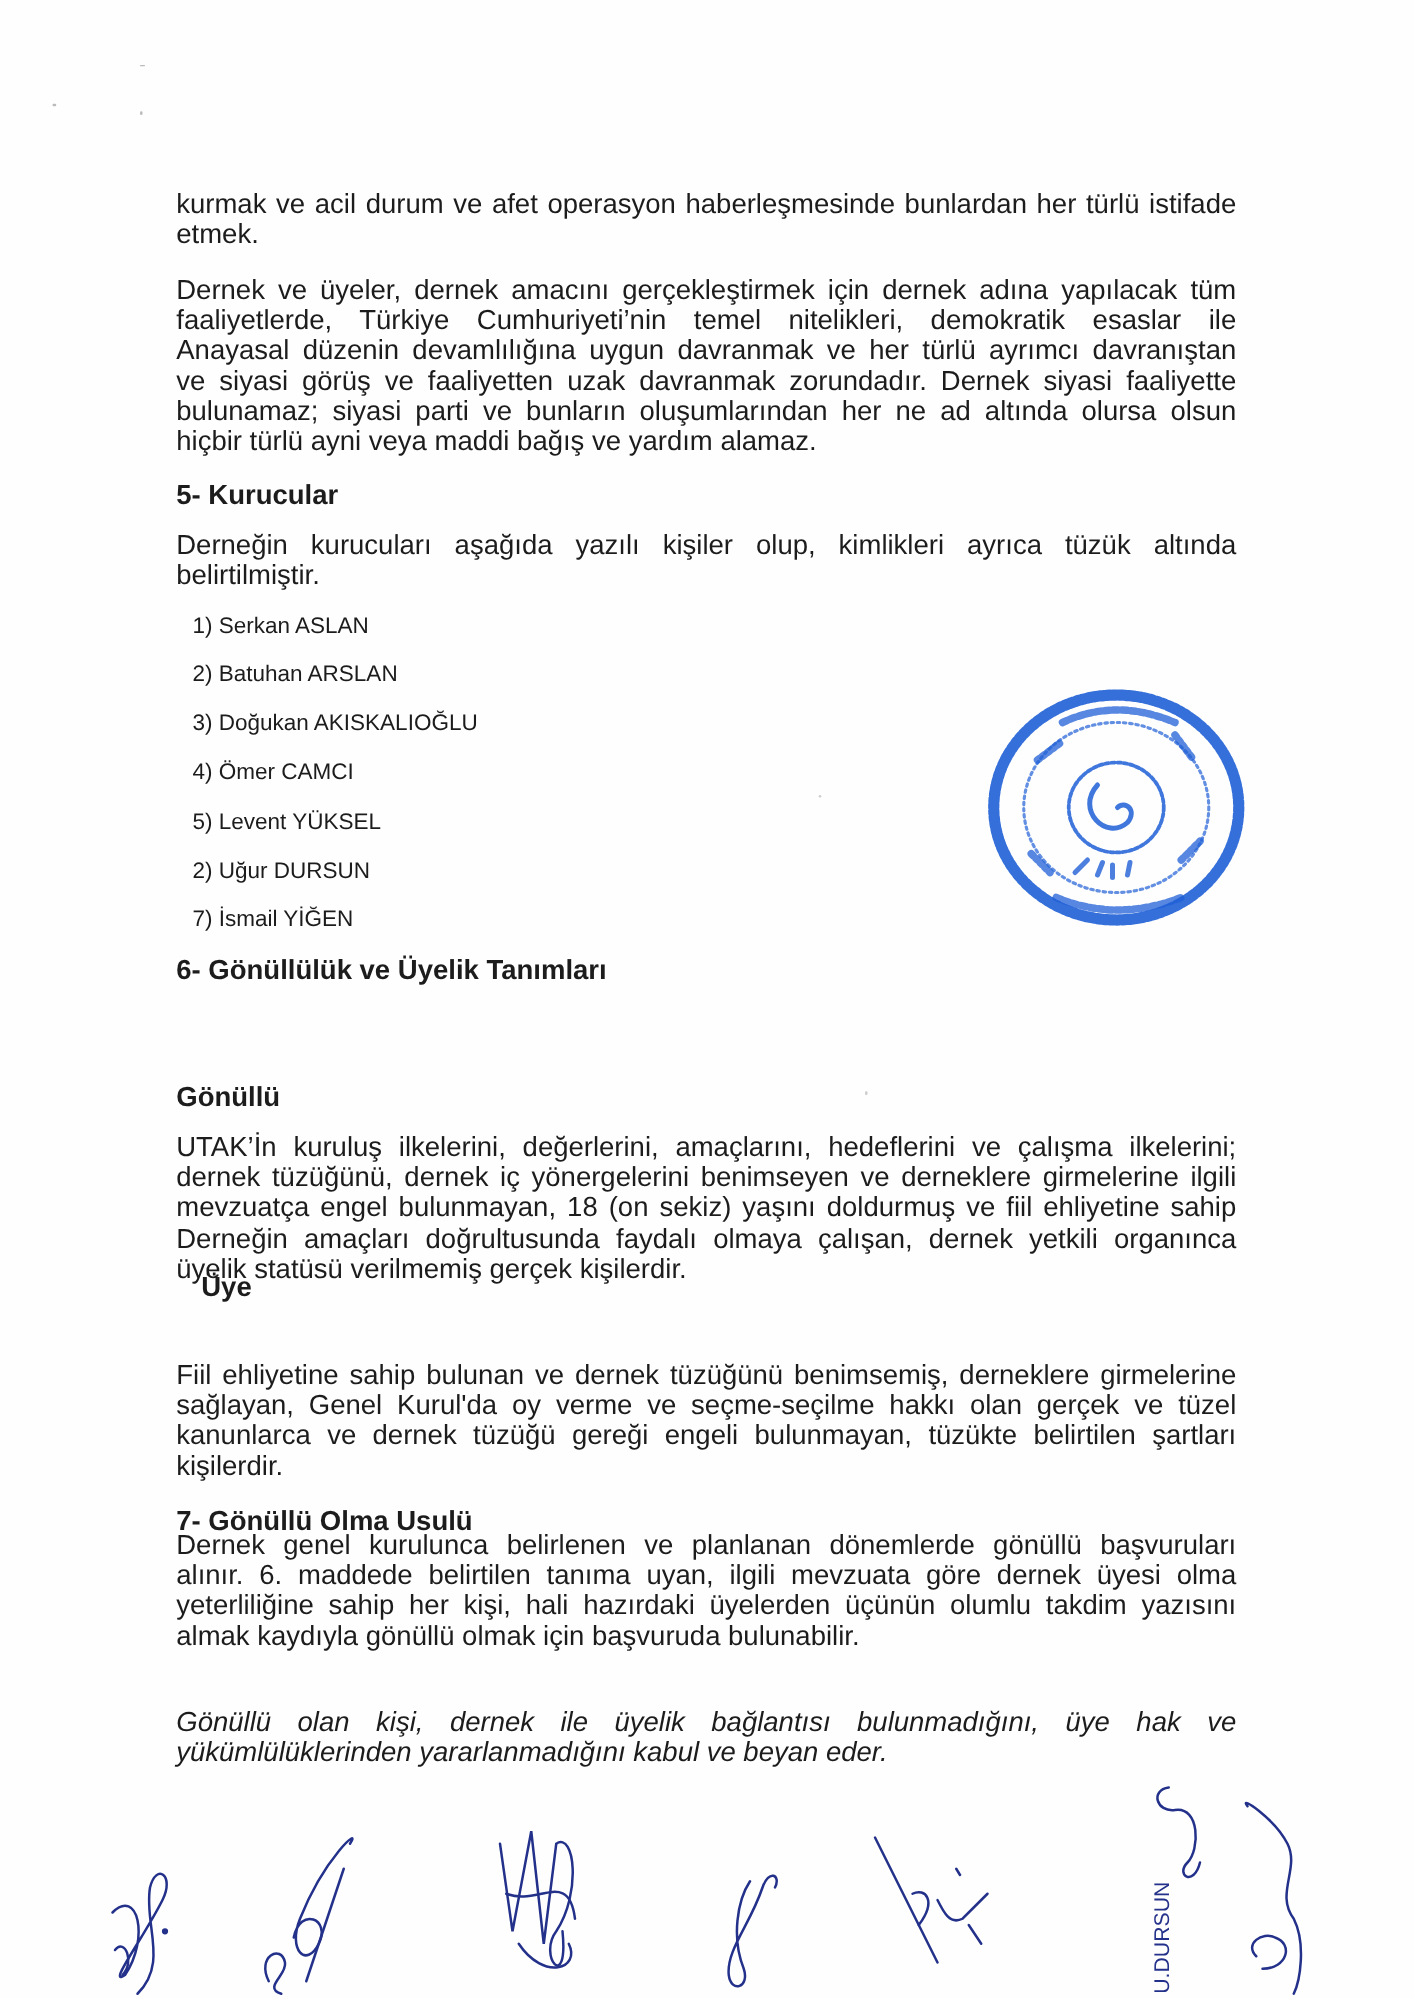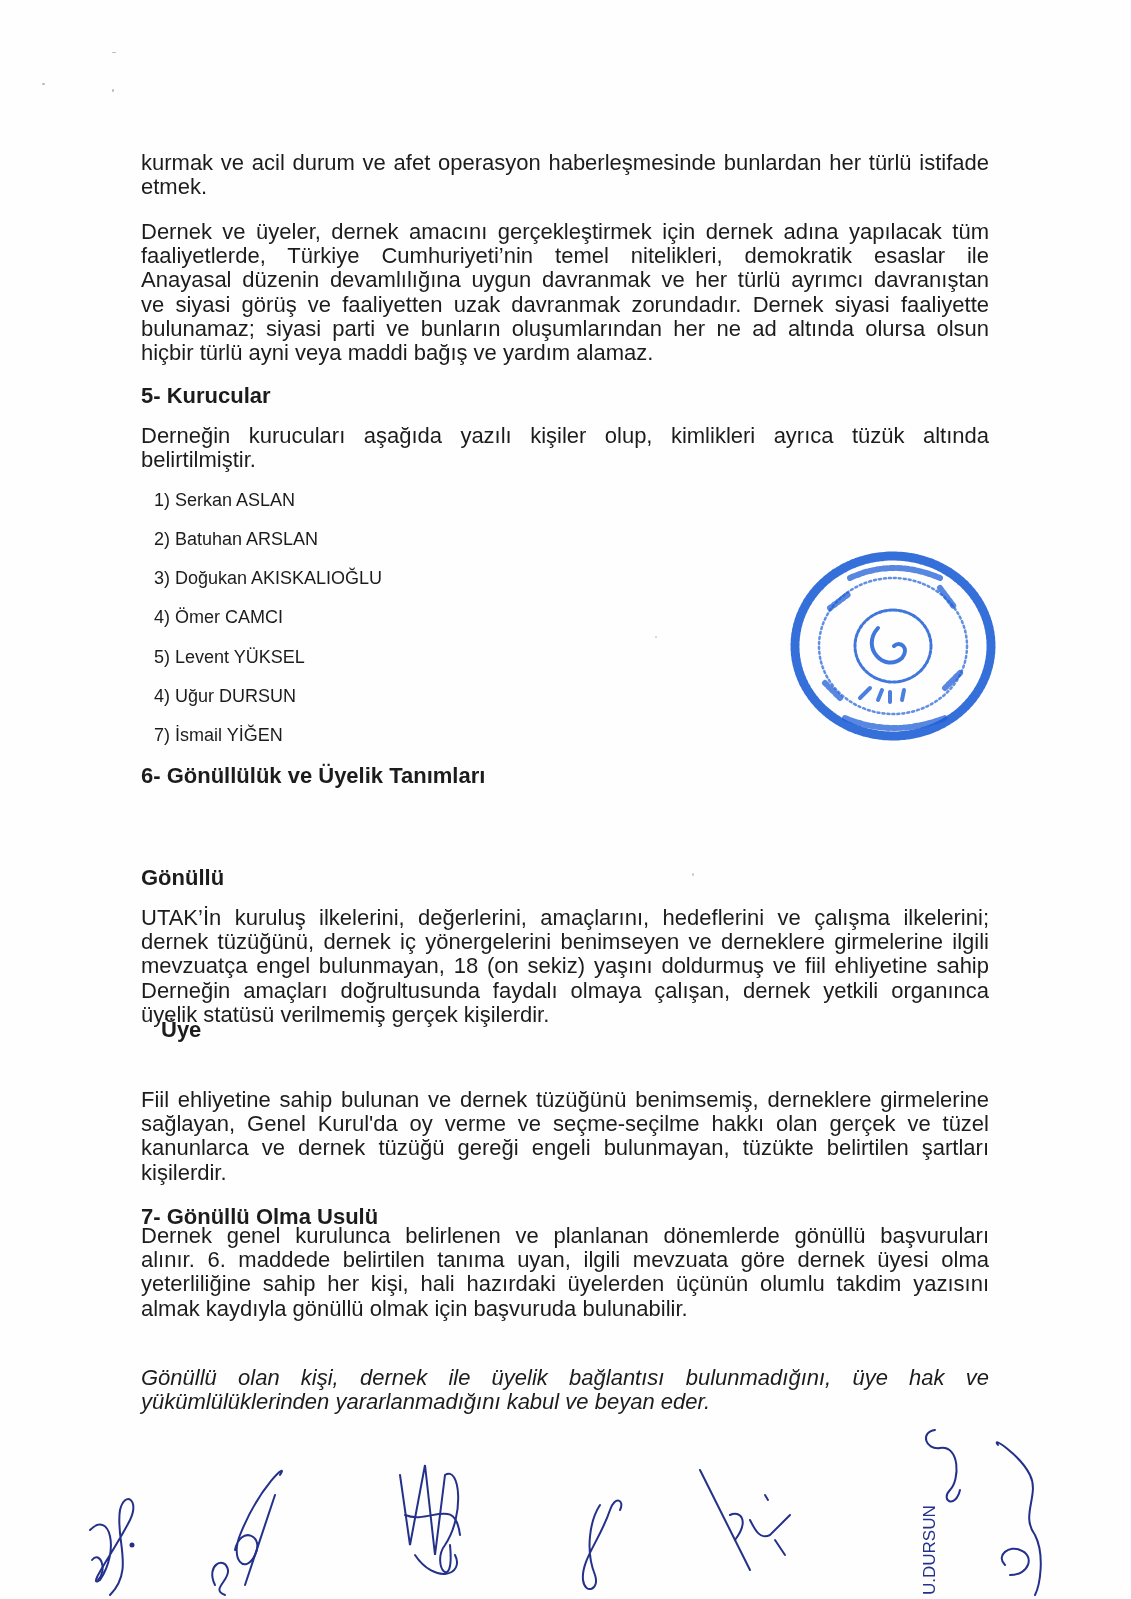--- a/index.html
+++ b/index.html
@@ -44,21 +44,21 @@
   <div class="block" style="top:424px;">
     <span class="jline">Derneğin kurucuları aşağıda yazılı kişiler olup, kimlikleri ayrıca tüzük altında</span>
     <span class="line">belirtilmiştir.</span>
   </div>
 
   <div class="list-item" style="top:488px;">1) Serkan ASLAN</div>
   <div class="list-item" style="top:527px;">2) Batuhan ARSLAN</div>
   <div class="list-item" style="top:566px;">3) Doğukan AKISKALIOĞLU</div>
   <div class="list-item" style="top:605px;">4) Ömer CAMCI</div>
   <div class="list-item" style="top:645px;">5) Levent YÜKSEL</div>
-  <div class="list-item" style="top:684px;">4) Uğur DURSUN</div>
+  <div class="list-item" style="top:684px;">2) Uğur DURSUN</div>
   <div class="list-item" style="top:723px;">7) İsmail YİĞEN</div>
 
   <div class="stamp">
     <svg width="210" height="195" viewBox="0 0 210 195">
       <g fill="none" stroke="#1f5fd6" stroke-linecap="round">
         <ellipse cx="103" cy="98" rx="98" ry="90" stroke-width="9" stroke-dasharray="3 2" opacity="0.9"></ellipse>
         <ellipse cx="103" cy="98" rx="74" ry="68" stroke-width="2.5" stroke-dasharray="2 3" opacity="0.7"></ellipse>
         <ellipse cx="103" cy="98" rx="38" ry="36" stroke-width="3" stroke-dasharray="3 2" opacity="0.85"></ellipse>
         <path d="M88 80 C 70 100, 95 125, 112 110 C 120 100, 110 92, 104 98" stroke-width="4" opacity="0.85"></path>
         <path d="M40 60 L60 45 M150 40 L165 60 M35 135 L50 150 M155 140 L170 125" stroke-width="6" stroke-dasharray="2 3" opacity="0.75"></path>

